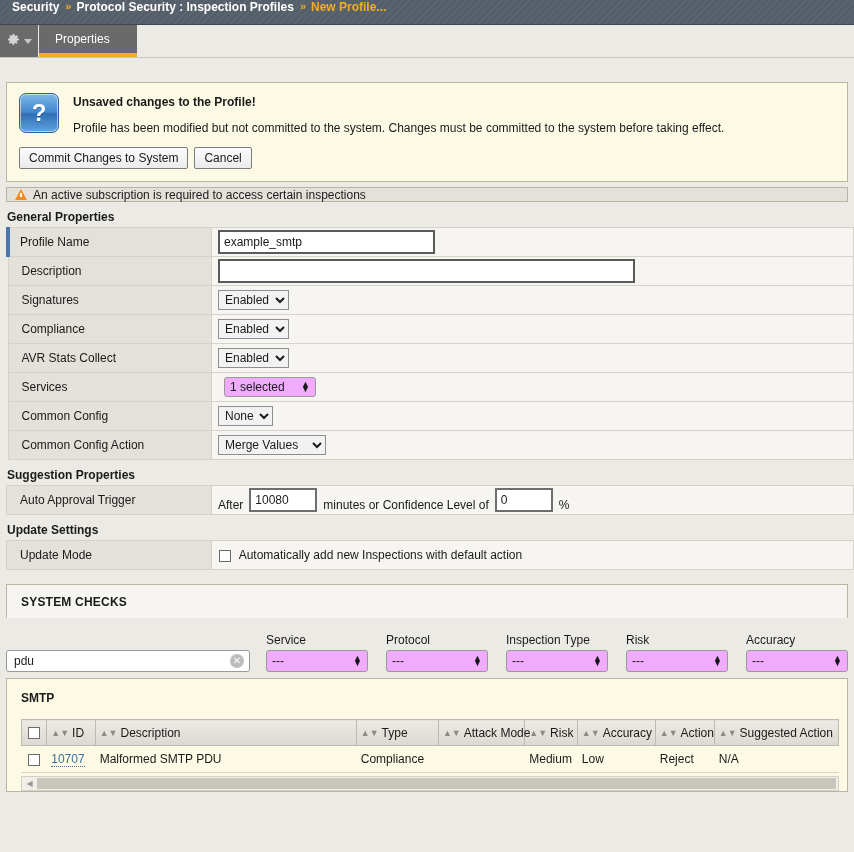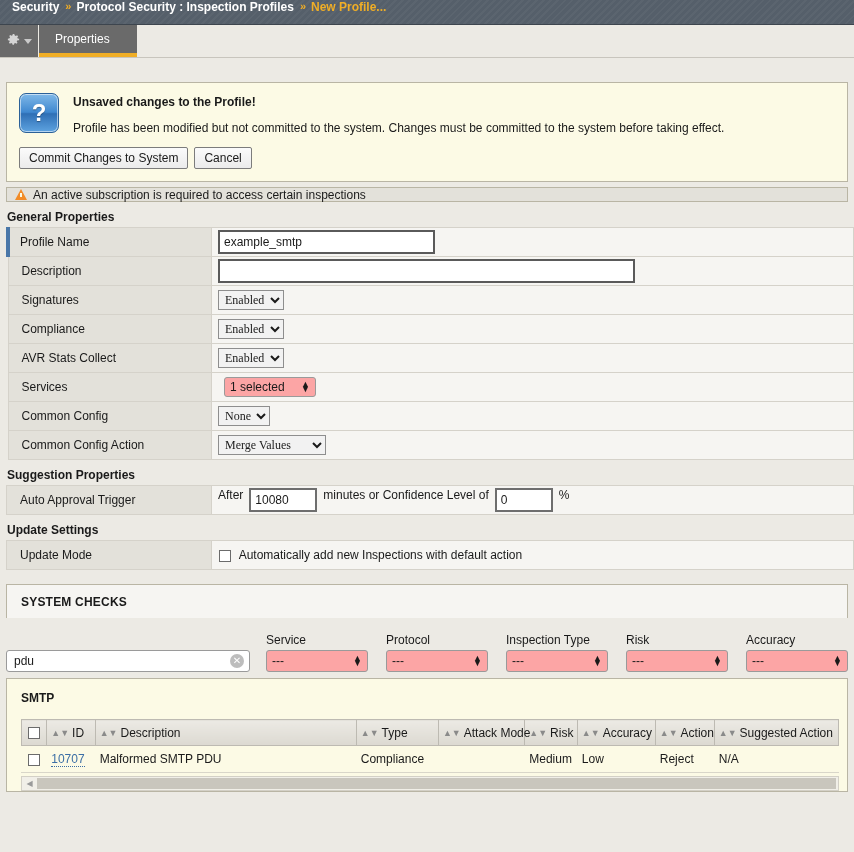--- a/index.html
+++ b/index.html
@@ -198,50 +198,50 @@
     font-size: 12px;
     height: 18px;
     padding: 1px 4px;
     border: 2px solid #5a5a5a;
     background: #ffffff;
     color: #1a1a1a;
     box-sizing: content-box;
   }
   .txtin.thin { border: 2px solid #6e6e6e; }
   select.sel {
-    font-family: Liberation Serif, serif;
+    font-family: Liberation Sans, sans-serif;
     font-size: 12px;
     padding: 1px 2px;
     border: 1px solid #8e8e8e;
     background: #f2f2f2;
     color: #1a1a1a;
     height: 20px;
   }
   .fauxsel {
     display: inline-flex;
     align-items: center;
     justify-content: space-between;
     font-size: 12px;
     border: 1px solid #9a9a9a;
     border-radius: 3px;
-    background: #fca5a5;
+    background: #f0abfc;
     height: 20px;
     padding: 0 5px;
     box-sizing: border-box;
     cursor: pointer;
   }
   .spin {
     display: inline-flex;
     flex-direction: column;
     line-height: 5px;
     margin-left: 8px;
     font-size: 9px;
   }
   .spin i { font-style: normal; }
-  .inline-row { display: flex; align-items: flex-start; gap: 6px; }
+  .inline-row { display: flex; align-items: flex-end; gap: 6px; }
   .chk {
     -webkit-appearance: none;
     appearance: none;
     width: 12px; height: 12px;
     border: 1px solid #6b6b6b;
     background: #ffffff;
     margin: 0 5px 0 1px;
     vertical-align: middle;
     cursor: pointer;
   }

